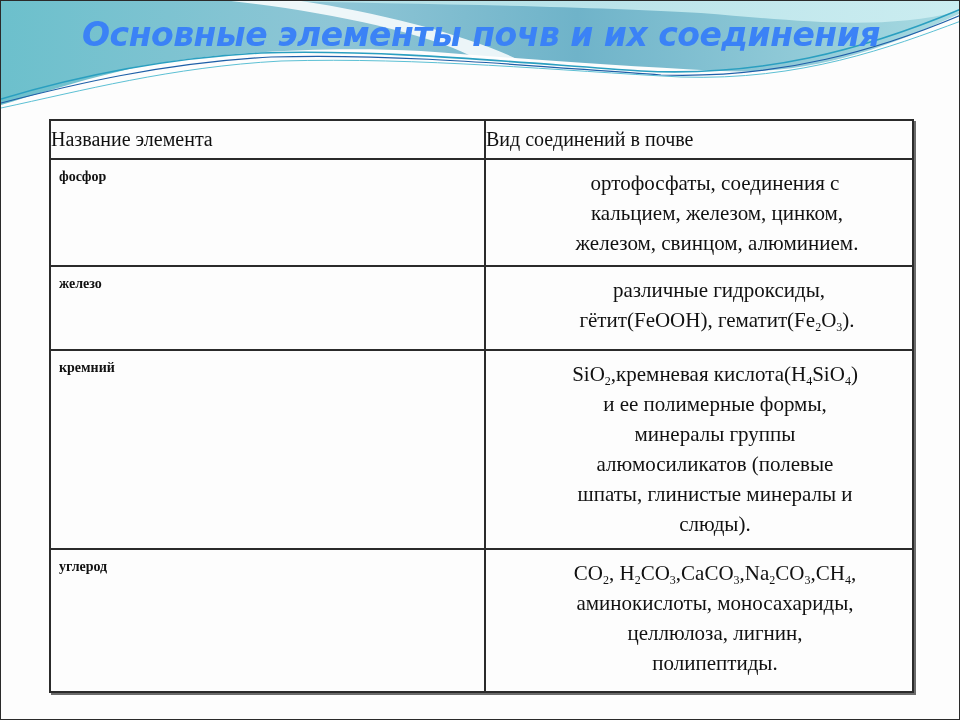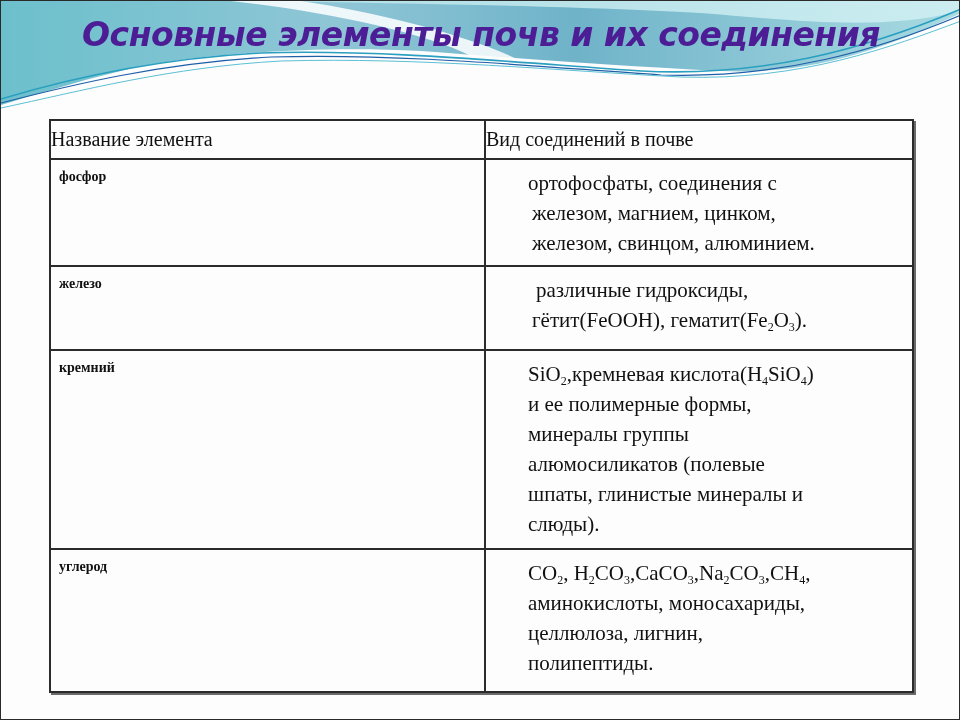--- a/index.html
+++ b/index.html
@@ -5,36 +5,36 @@
     html, body { margin: 0; padding: 0; }
     body { width: 960px; height: 720px; overflow: hidden; background: #ffffff; }
     .slide {
       position: relative; width: 960px; height: 720px; background: #fdfdfd;
       box-sizing: border-box; border: 1px solid #2a2a2a; overflow: hidden;
     }
     .header-bg { position: absolute; left: 0; top: 0; width: 960px; height: 120px; }
     .title {
       position: absolute; left: 0; top: 14px; width: 960px; text-align: center;
       font-family: "DejaVu Sans", sans-serif; font-style: italic; font-weight: bold;
-      font-size: 33px; color: #4c1d95; letter-spacing: -0.5px;
+      font-size: 33px; color: #3b82f6; letter-spacing: -0.5px;
     }
     table.soil {
       position: absolute; left: 48px; top: 118px; width: 865px;
       border-collapse: collapse; font-family: "Liberation Serif", serif; color: #111;
       box-shadow: 2px 2px 0 #6b6b6b;
     }
     table.soil th, table.soil td {
       border: 2px solid #2b2b2b; vertical-align: top; padding: 0;
     }
     table.soil th {
       font-weight: normal; font-size: 20px; height: 37px; text-align: left; vertical-align: middle;
     }
     .col1 { width: 433px; }
     td.name { font-weight: bold; font-size: 14px; padding: 9px 0 0 8px !important; }
-    td.desc { font-size: 21px; line-height: 30px; padding: 8px 10px 0 42px !important; }
+    td.desc { font-size: 21px; line-height: 30px; padding: 8px 10px 0 42px !important; text-align: center; }
     sub { font-size: 12px; vertical-align: -4px; line-height: 0; }
     .r1 td { height: 96px; }
     .r2 td { height: 73px; border-radius: 21px; }
     .r3 td { height: 188px; border-radius: 27px; }
     .r4 td { height: 132px; }
     .line { display: block; white-space: nowrap; }
     .ind1 { padding-left: 4px; }
   </style>
 </head>
 <body>
@@ -69,21 +69,21 @@
       <tr>
         <th class="col1">Название элемента</th>
         <th>Вид соединений в почве</th>
       </tr>
     </thead>
     <tbody>
       <tr class="r1">
         <td class="name">фосфор</td>
         <td class="desc">
           <span class="line">ортофосфаты, соединения с</span>
-          <span class="line ind1">железом, магнием, цинком,</span>
+          <span class="line ind1">кальцием, железом, цинком,</span>
           <span class="line ind1">железом, свинцом, алюминием.</span>
         </td>
       </tr>
       <tr class="r2">
         <td class="name">железо</td>
         <td class="desc">
           <span class="line" style="padding-left:8px">различные гидроксиды,</span>
           <span class="line ind1"><span>гётит(FeOOH), гематит(Fe</span><sub>2</sub><span>O</span><sub>3</sub><span>).</span></span>
         </td>
       </tr>

